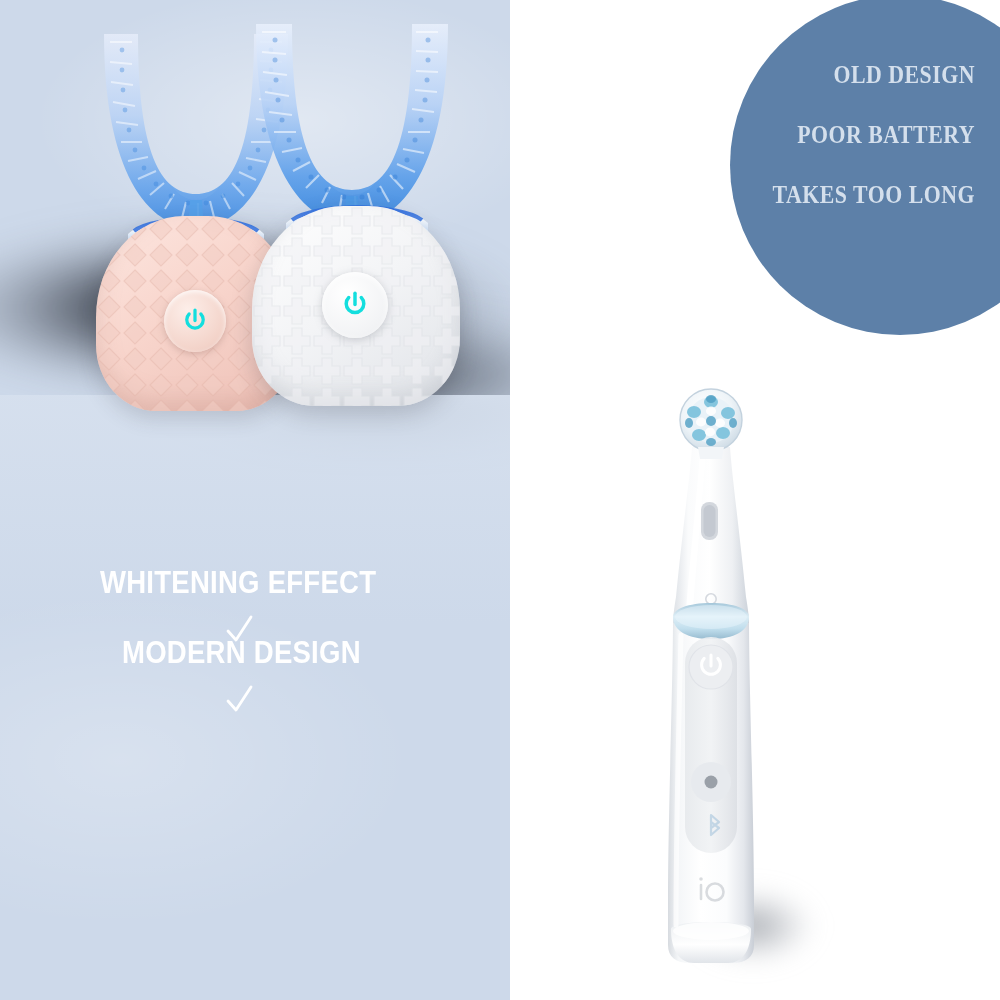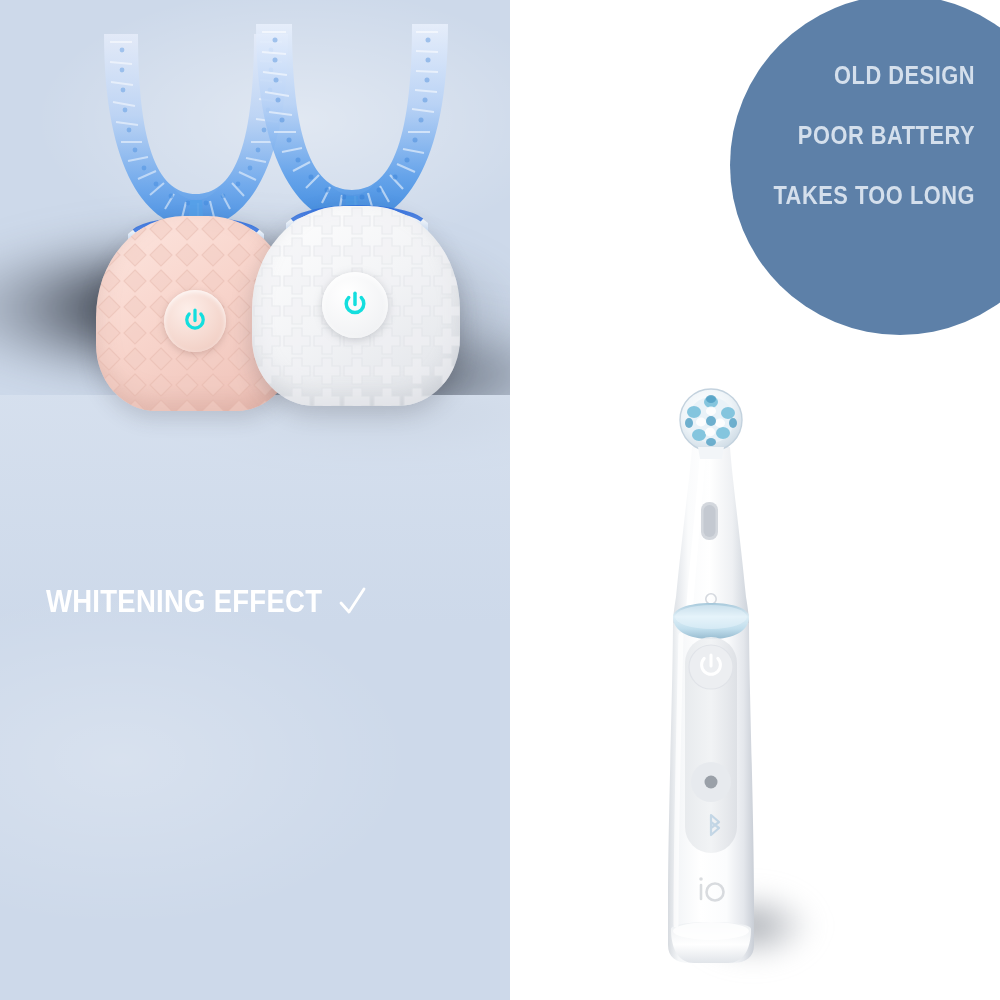--- a/index.html
+++ b/index.html
@@ -58,41 +58,42 @@
     display:flex;align-items:center;justify-content:center;
   }
 
   
   .features{
     position:absolute;left:46px;top:566px;width:430px;
   }
   .feature-row{
     display:flex;align-items:center;gap:14px;
     height:70px;
+    flex-direction:column;
   }
   .feature-text{
     color:#ffffff;
     font-size:32px;
     font-weight:700;
     letter-spacing:.3px;
     line-height:1;
     white-space:nowrap;
     transform:scaleX(.86);
     transform-origin:left center;
   }
   .check{
     flex:0 0 auto;
     width:30px;height:34px;
     margin-left:-44px;
   }
 
   
   .right-panel{
     position:absolute;left:510px;top:0;width:490px;height:1000px;
-    background:#ffffff;overflow:hidden;
+    background:#ffffff;overflow:hidden;font-family:Liberation Serif, serif;
   }
   .badge{
     position:absolute;
     left:220px;top:-5px;
     width:340px;height:340px;
     border-radius:50%;
     background:#5d80a8;
   }
   .badge-text{
     position:absolute;
@@ -321,20 +322,26 @@
       </div>
     </div>
 
     <div class="features">
       <div class="feature-row">
         <span class="feature-text">WHITENING EFFECT</span>
         <svg class="check" viewBox="0 0 30 34">
           <path d="M4 19 L12 28 L27 5" stroke="#ffffff" stroke-width="2.8" fill="none" stroke-linecap="round" stroke-linejoin="round"></path>
         </svg>
       </div>
+      <div class="feature-row">
+        <span class="feature-text">MODERN DESIGN</span>
+        <svg class="check" viewBox="0 0 30 34">
+          <path d="M4 19 L12 28 L27 5" stroke="#ffffff" stroke-width="2.8" fill="none" stroke-linecap="round" stroke-linejoin="round"></path>
+        </svg>
+      </div>
     </div>
   </div>
 
   <div class="right-panel">
     <div class="badge"></div>
     <div class="badge-text">
       <div class="badge-line">OLD DESIGN</div>
       <div class="badge-line">POOR BATTERY</div>
       <div class="badge-line">TAKES TOO LONG</div>
     </div>

